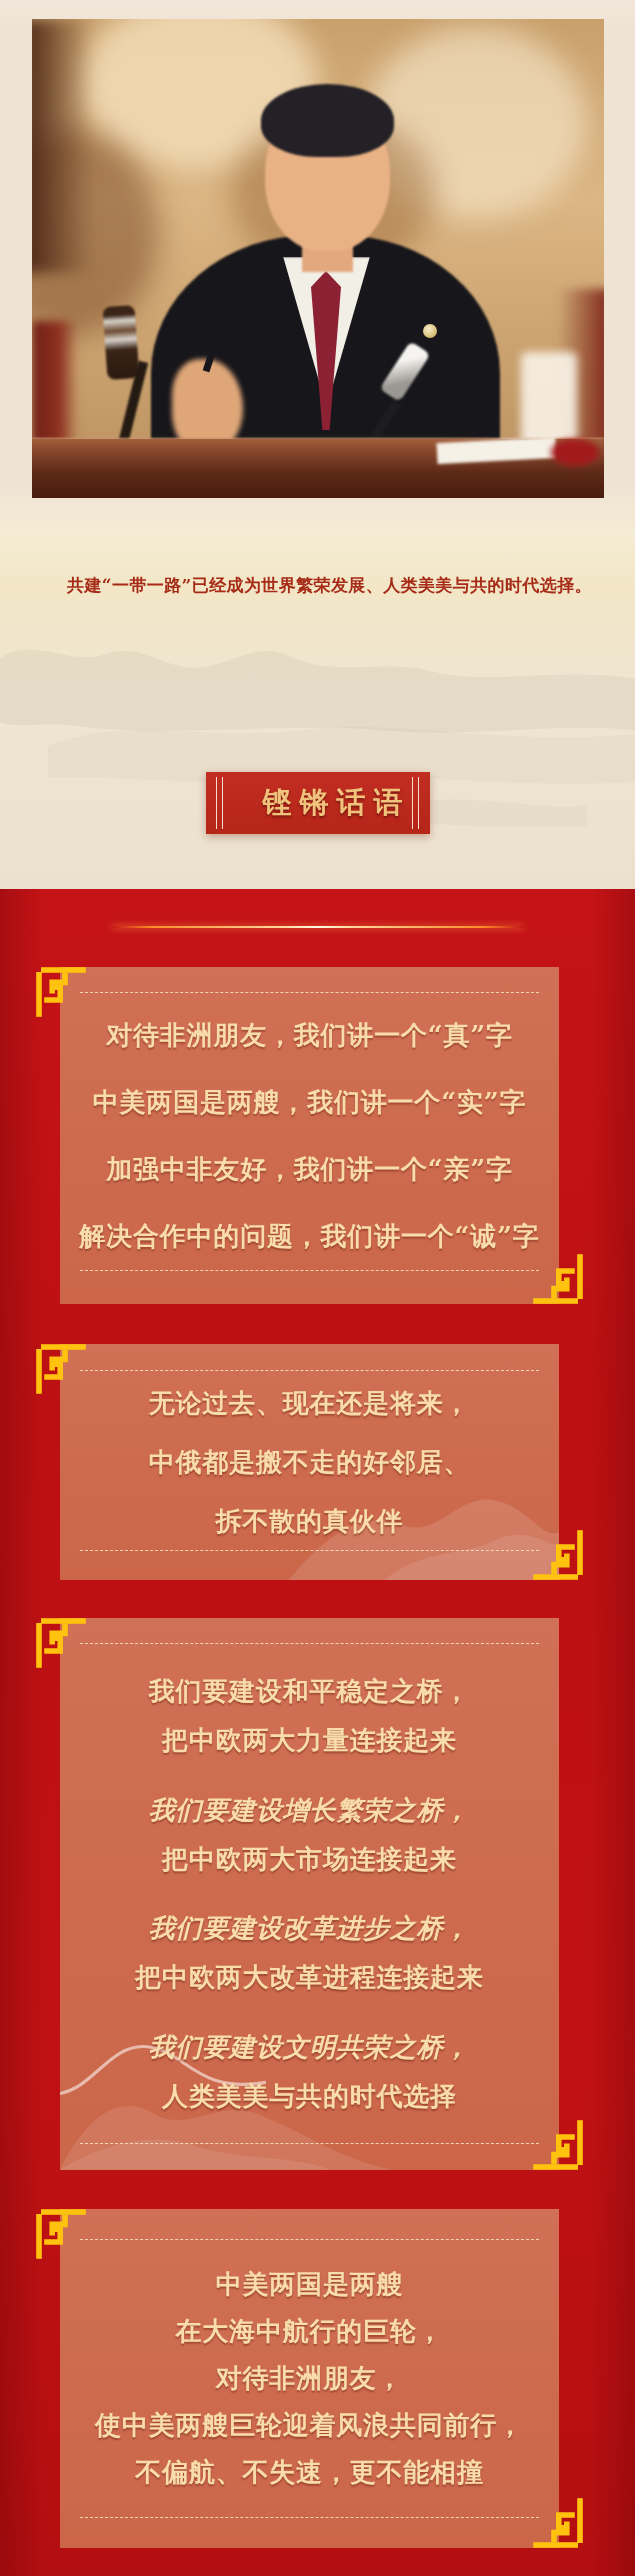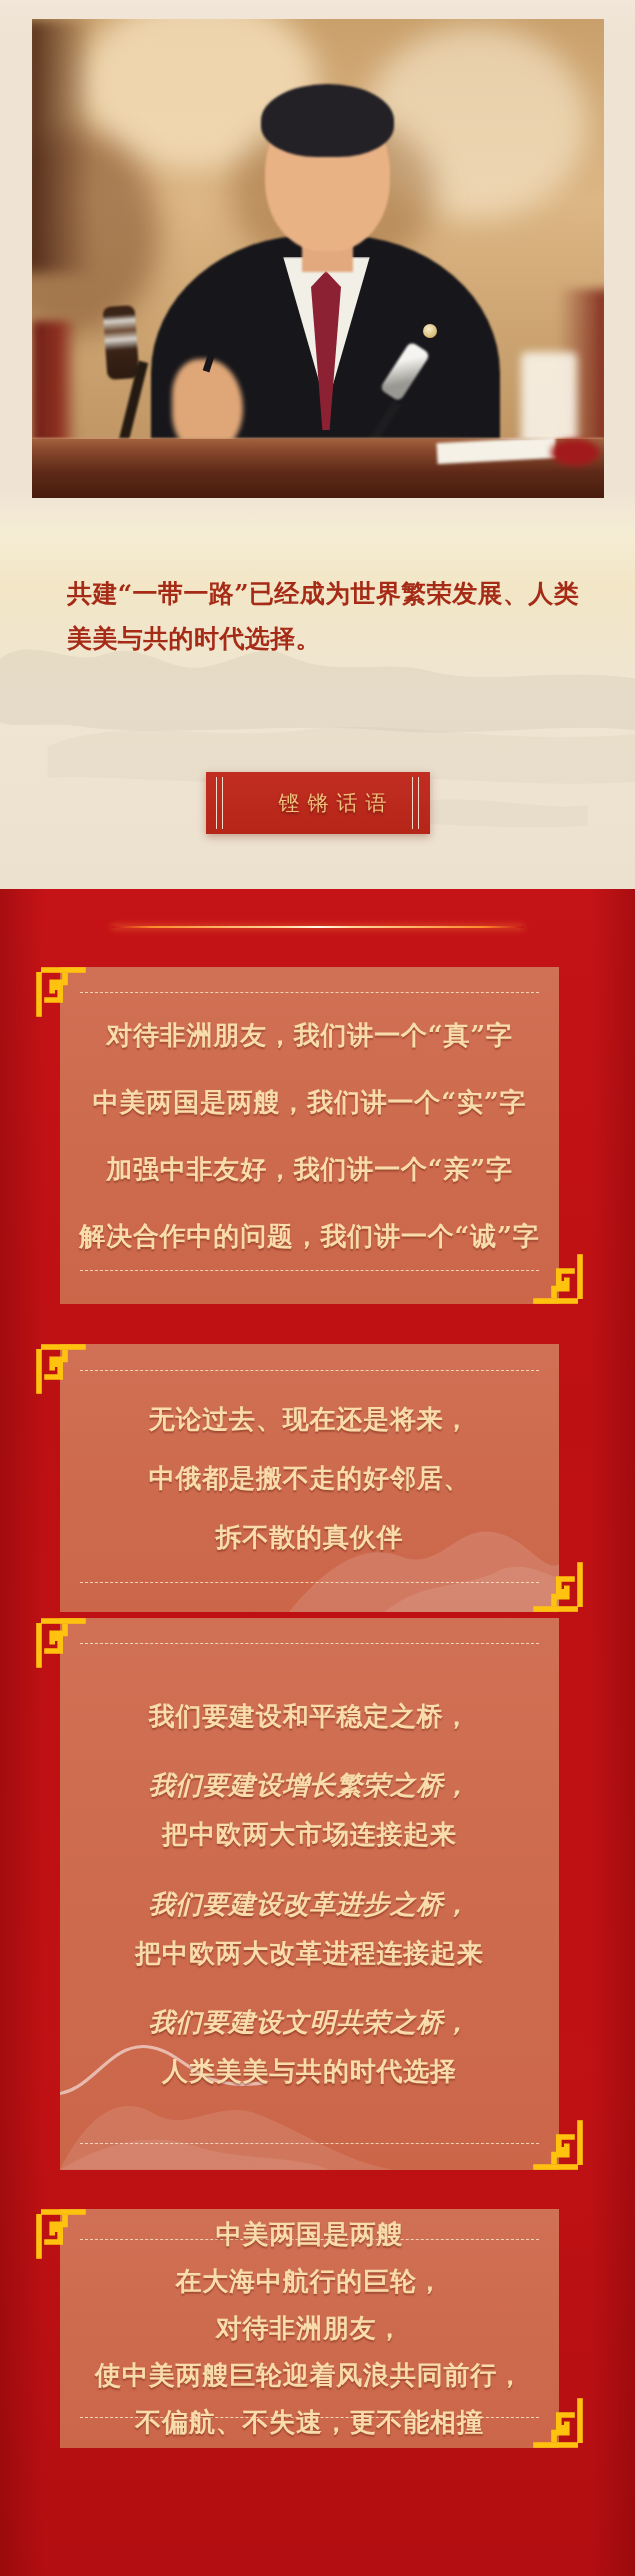--- a/index.html
+++ b/index.html
@@ -58,35 +58,35 @@
         background:linear-gradient(180deg,#a2603c 0%,#8a4a2e 18%,#5f2a18 55%,#471c0e 100%);}
   .desk-edge{position:absolute;left:0;bottom:54px;width:572px;height:6.4px;
         background:linear-gradient(180deg,#d6a37a,#8a4a2e);filter:blur(0.8px);}
   .desk-paper{position:absolute;right:48px;bottom:37px;width:119px;height:20.6px;background:#f5f1e6;
         transform:rotate(-3deg);filter:blur(1.6px);}
   .desk-red{position:absolute;right:4.8px;bottom:32px;width:48px;height:27px;background:#a31a1c;
         border-radius:50%;filter:blur(3.2px);}
 
   
   .caption{position:absolute;left:67px;top:546px;width:530px;
-    font-size:25px;line-height:45px;font-weight:bold;color:#a62b17;
+    font-size:17px;line-height:45px;font-weight:bold;color:#a62b17;
     font-family:"DejaVu Serif","Liberation Serif",serif;letter-spacing:0.4px;}
 
   
   .ink-mountains{position:absolute;left:0;top:611px;width:635px;height:278px;opacity:.55;}
 
   
   .banner{position:absolute;left:50%;transform:translateX(-50%);top:772px;width:224px;height:62px;
     background:linear-gradient(180deg,#c22d22,#b52518);box-shadow:0 3.2px 8px rgba(120,40,20,.35);
     display:flex;align-items:center;justify-content:center;}
   .banner-lines{position:absolute;top:4.8px;bottom:4.8px;width:7.1px;
     border-left:1.6px solid rgba(247,238,220,.92);border-right:1.6px solid rgba(247,238,220,.92);}
   .banner-lines.left{left:10.3px;}
   .banner-lines.right{right:10.3px;}
-  .banner-label{font-size:21px;font-weight:normal;color:#f0c37c;letter-spacing:8px;
+  .banner-label{font-size:29px;font-weight:bold;color:#f0c37c;letter-spacing:8px;
     padding-left:8px;text-shadow:0 1.6px 2.4px rgba(60,10,5,.5);margin-left:30px;}
 
   
   #red-section{position:absolute;left:0;top:889px;width:635px;height:1687px;
     background:
       linear-gradient(90deg,rgba(90,0,0,.28) 0,rgba(90,0,0,0) 7%,rgba(90,0,0,0) 93%,rgba(90,0,0,.28) 100%),
       linear-gradient(180deg,#c51317 0%,#bd1013 30%,#c01114 70%,#b30e11 100%);}
   .glow-divider{position:absolute;left:111px;top:37px;width:413px;height:2.4px;border-radius:1.6px;
     background:linear-gradient(90deg,rgba(255,130,30,0) 0%,#ff8c2a 10%,#ffd9a0 42%,#fffbe8 50%,#ffd9a0 58%,#ff8c2a 90%,rgba(255,130,30,0) 100%);
     box-shadow:0 0 7.1px rgba(255,170,70,.9);}
@@ -95,24 +95,24 @@
     background:linear-gradient(180deg,#d07054 0%,#cb6649 100%);
     display:flex;flex-direction:column;justify-content:center;align-items:center;text-align:center;
     overflow:visible;}
   .card-clip{position:absolute;inset:0;overflow:hidden;}
   .dashed{position:absolute;left:20px;right:20px;height:0;
     border-top:1.6px dashed rgba(252,231,199,.85);}
   .quote-line{position:relative;z-index:3;font-weight:bold;color:#f8dcab;font-size:26px;
     letter-spacing:0.8px;text-shadow:0 1.6px 1.6px rgba(95,25,8,.4);
     font-family:"DejaVu Serif","Liberation Serif",serif;white-space:nowrap;}
   #card-1{top:78px;height:337px;}   #card-1 .quote-line{line-height:67px;}
-  #card-2{top:455px;height:268px;}  #card-2 .quote-line{line-height:59px;}
+  #card-2{top:455px;height:236px;}  #card-2 .quote-line{line-height:59px;}
   #card-3{top:729px;height:552px;}  #card-3 .quote-line{line-height:49px;}
   #card-3 .quote-line.couplet-start{margin-top:20.6px;font-style:italic;}
-  #card-4{top:1320px;height:239px;} #card-4 .quote-line{line-height:47px;}
+  #card-4{top:1320px;height:339px;} #card-4 .quote-line{line-height:47px;}
 
   .corner{position:absolute;width:56px;height:56px;z-index:4;}
   .corner.tl{left:-27px;top:-3.2px;}
   .corner.br{right:-27px;bottom:-3.2px;transform:rotate(180deg);}
 
   .card-mountains{position:absolute;right:0;bottom:0;width:270px;height:159px;}
   .card-mountains-left{position:absolute;left:0;bottom:0;width:333px;height:191px;}
   .swoosh{position:absolute;left:0;bottom:56px;width:206px;height:95px;}
 </style>
 </head>
@@ -228,20 +228,21 @@
         <rect x="10" y="4" width="56" height="7" fill="#ffc20e"></rect>
         <rect x="4" y="10" width="7" height="56" fill="#ffc20e"></rect>
         <path d="M40 11 V23 H24 V37 M24 29 H34 V45 H14" fill="none" stroke="#ffc20e" stroke-width="7"></path>
       </svg>
       <svg class="corner br" viewBox="0 0 70 70">
         <rect x="10" y="4" width="56" height="7" fill="#ffc20e"></rect>
         <rect x="4" y="10" width="7" height="56" fill="#ffc20e"></rect>
         <path d="M40 11 V23 H24 V37 M24 29 H34 V45 H14" fill="none" stroke="#ffc20e" stroke-width="7"></path>
       </svg>
       <div class="quote-line">我们要建设和平稳定之桥，</div>
+      <div class="quote-line">把中欧两大力量连接起来</div>
       <div class="quote-line couplet-start">我们要建设增长繁荣之桥，</div>
       <div class="quote-line">把中欧两大市场连接起来</div>
       <div class="quote-line couplet-start">我们要建设改革进步之桥，</div>
       <div class="quote-line">把中欧两大改革进程连接起来</div>
       <div class="quote-line couplet-start">我们要建设文明共荣之桥，</div>
       <div class="quote-line">人类美美与共的时代选择</div>
     </div>
 
     <div class="card" id="card-4">
       <div class="dashed" style="top:30px;"></div>

